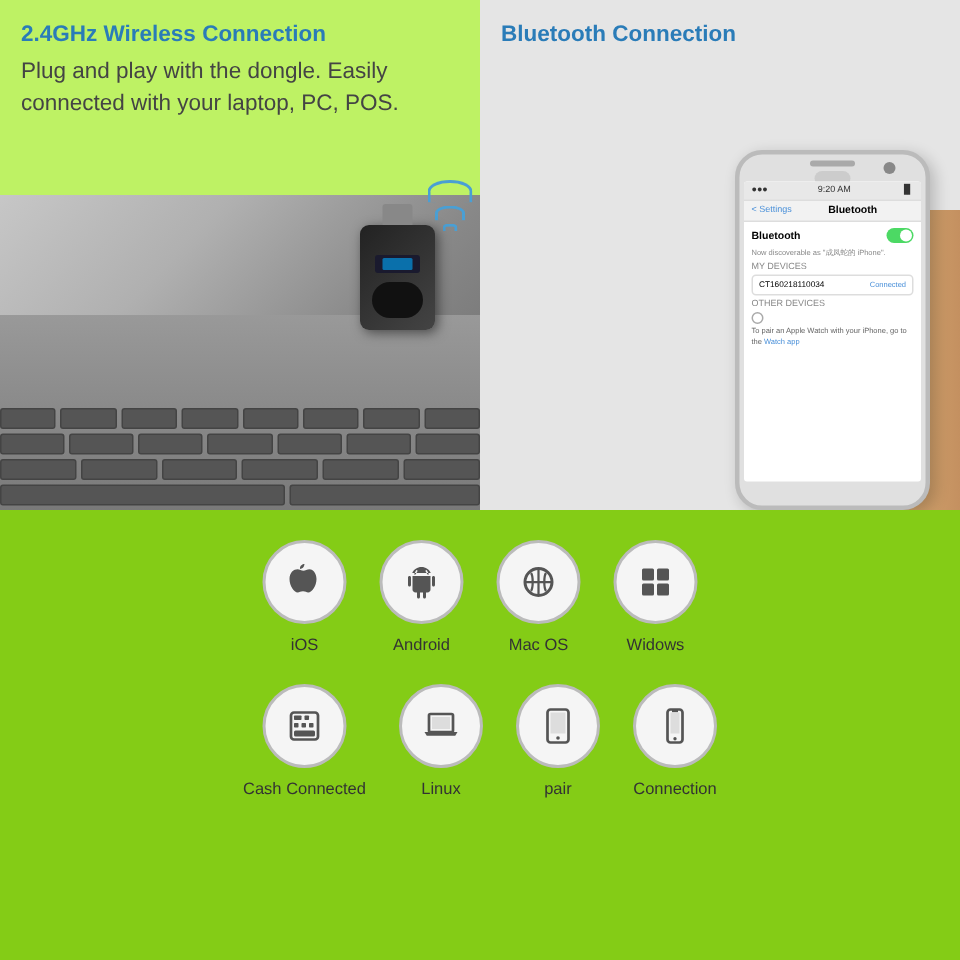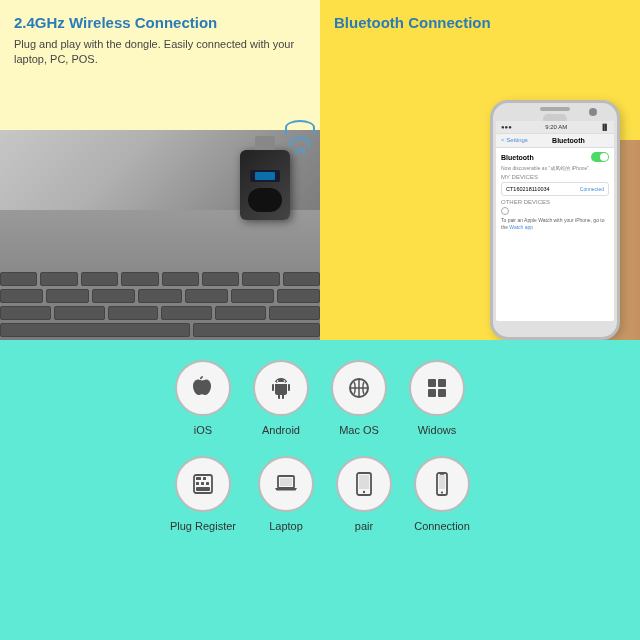--- a/index.html
+++ b/index.html
@@ -12,43 +12,43 @@
     }
 
     .top-section {
       display: flex;
       width: 100%;
       height: 340px;
     }
 
     .left-panel {
       width: 50%;
-      background: #fef9c3;
+      background: #bef264;
       padding: 14px 14px 0 14px;
       position: relative;
       overflow: hidden;
     }
 
     .right-panel {
       width: 50%;
-      background: #fde047;
+      background: #e5e5e5;
       padding: 14px 14px 0 14px;
       position: relative;
       overflow: hidden;
     }
 
     .section-title {
       font-size: 15px;
       font-weight: bold;
       color: #2a7cb8;
       margin-bottom: 6px;
     }
 
     .section-desc {
-      font-size: 11px;
+      font-size: 15px;
       color: #444;
       line-height: 1.4;
     }
 
     
     .laptop-img {
       position: absolute;
       bottom: -10px;
       left: -10px;
       right: -10px;
@@ -285,21 +285,21 @@
       width: 80px;
       height: 200px;
       background: linear-gradient(90deg, #e8c4a0 0%, #d4a870 50%, #c49060 100%);
       border-radius: 0 0 0 40px;
       z-index: 1;
     }
 
     
     .bottom-section {
       height: 300px;
-      background: #5eead4;
+      background: #84cc16;
       display: flex;
       flex-direction: column;
       align-items: flex-end;
       padding: 20px 20px 10px;
     }
 
     .icon-grid {
       display: flex;
       justify-content: center;
       gap: 22px;
@@ -504,33 +504,33 @@
         <svg class="icon-svg" viewBox="0 0 28 28">
           <rect x="5" y="5" width="18" height="18" rx="2" fill="none" stroke="#555" stroke-width="1.8"></rect>
           <rect x="7" y="7" width="5" height="3" rx="0.5" fill="#555"></rect>
           <rect x="14" y="7" width="3" height="3" rx="0.5" fill="#555"></rect>
           <rect x="7" y="12" width="3" height="3" rx="0.5" fill="#555"></rect>
           <rect x="12" y="12" width="3" height="3" rx="0.5" fill="#555"></rect>
           <rect x="17" y="12" width="3" height="3" rx="0.5" fill="#555"></rect>
           <rect x="7" y="17" width="14" height="4" rx="1" fill="#555"></rect>
         </svg>
       </div>
-      <span class="icon-label">Plug Register</span>
+      <span class="icon-label">Cash Connected</span>
     </div>
 
 
     <div class="icon-item">
       <div class="icon-circle">
         <svg class="icon-svg" viewBox="0 0 28 28">
           <rect x="6" y="6" width="16" height="12" rx="1" fill="none" stroke="#555" stroke-width="1.8"></rect>
           <rect x="8" y="8" width="12" height="8" fill="#ddd"></rect>
           <path d="M3 18h22l-1.5 2.5h-19L3 18z" fill="#555"></path>
         </svg>
       </div>
-      <span class="icon-label">Laptop</span>
+      <span class="icon-label">Linux</span>
     </div>
 
     <div class="icon-item">
       <div class="icon-circle">
         <svg class="icon-svg" viewBox="0 0 28 28">
           <rect x="7" y="3" width="14" height="22" rx="2" fill="none" stroke="#555" stroke-width="1.8"></rect>
           <circle cx="14" cy="22" r="1.2" fill="#555"></circle>
           <rect x="9" y="5" width="10" height="14" fill="#ddd"></rect>
         </svg>
       </div>

